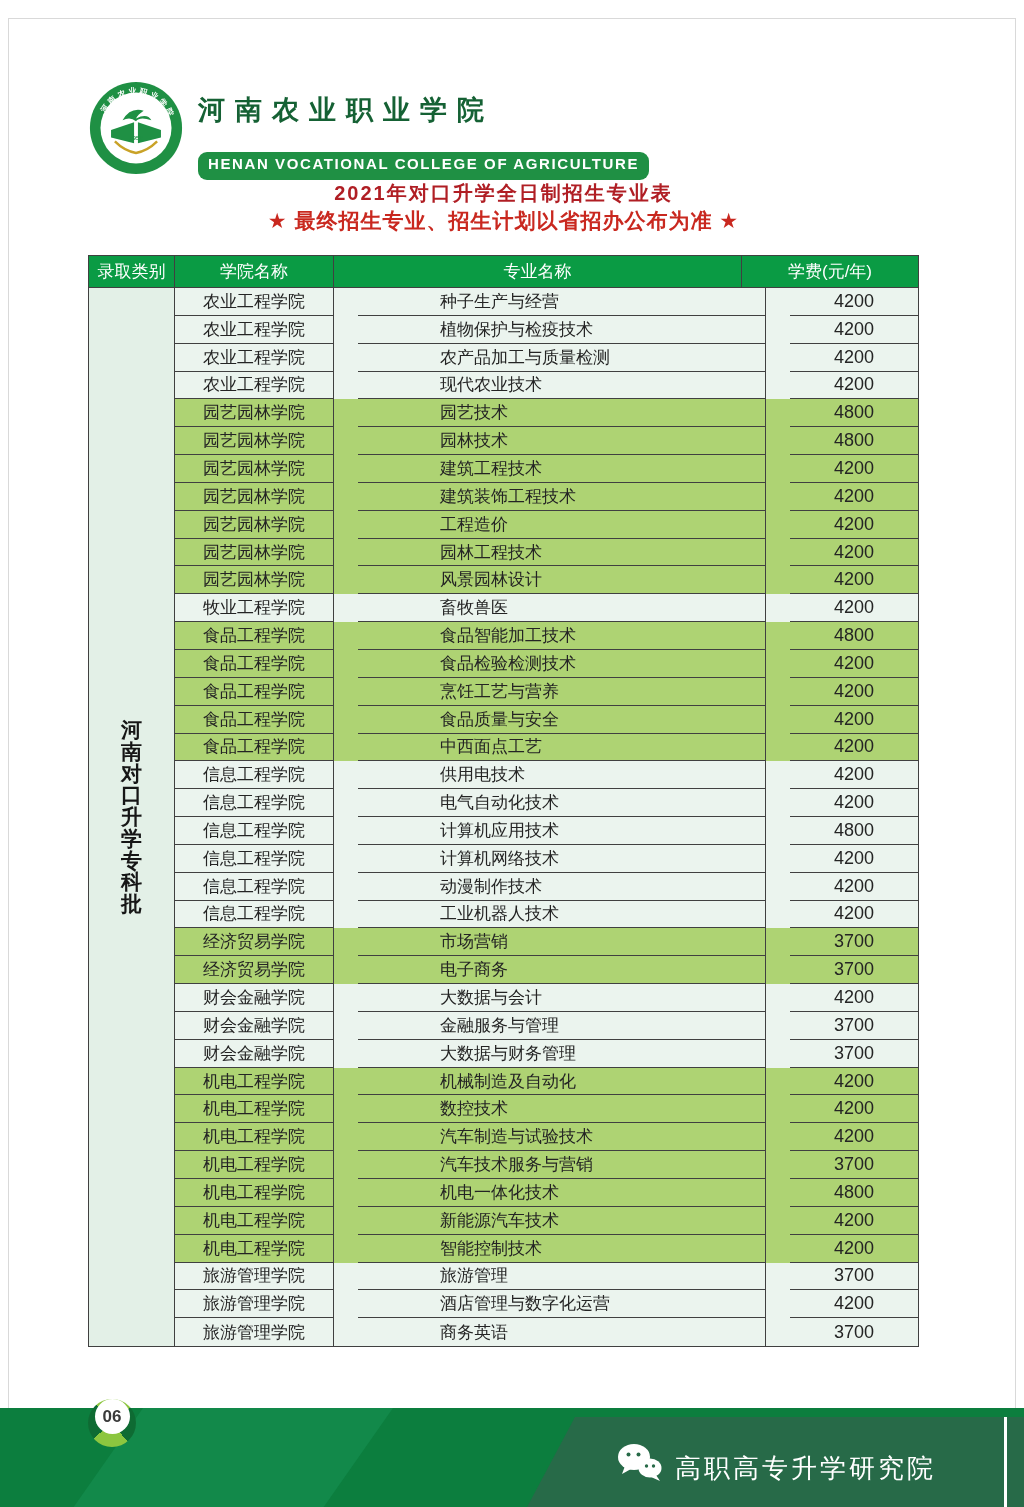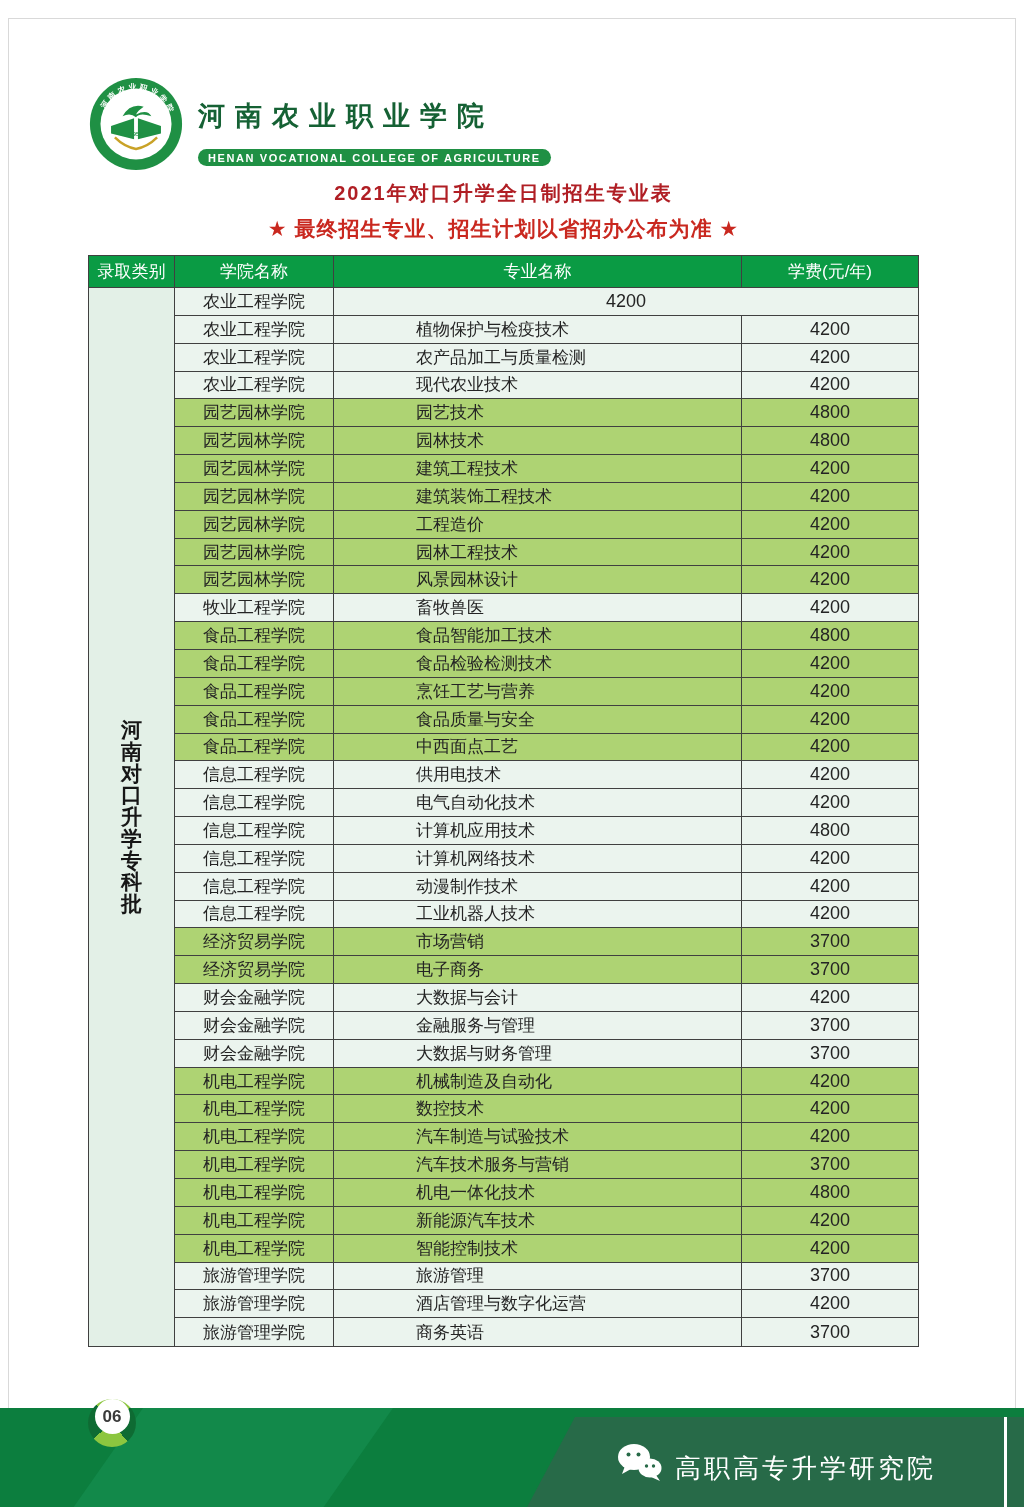--- a/index.html
+++ b/index.html
@@ -15,31 +15,31 @@
   }
   
   .logo-row{ position:absolute; left:88px; top:76px; display:flex; align-items:center; z-index:2; }
   .emblem{ width:96px; height:96px; flex:0 0 96px; }
   .logo-text{ margin-left:14px; padding-top:16px; }
   .logo-cn{
     font-size:27px; font-weight:bold; color:var(--logo-text-green);
     letter-spacing:10px; white-space:nowrap;
   }
   .logo-en{
-    margin-top:15px; display:inline-block; background:var(--logo-green);
-    color:#ffffff; font-size:11px; font-weight:bold; letter-spacing:1.6px;
-    padding:3px 10px 2px 10px; border-radius:9px; white-space:nowrap;
+    margin-top:24px; display:inline-block; background:var(--logo-green);
+    color:#ffffff; font-size:15px; font-weight:bold; letter-spacing:1.6px;
+    padding:3px 10px 8px 10px; border-radius:9px; white-space:nowrap;
   }
   
   .title-wrap{ position:absolute; left:88px; top:180px; width:831px; text-align:center; z-index:2; }
   .page-title{
     font-size:20px; font-weight:bold; color:var(--title-red); letter-spacing:2px;
   }
   .page-subtitle{
-    margin-top:8px; font-size:21px; font-weight:bold; color:var(--subtitle-red); letter-spacing:1px;
+    margin-top:0; font-size:21px; font-weight:bold; color:var(--subtitle-red); letter-spacing:1px;
   }
   
   .table{
     position:absolute; left:88px; top:255px; width:831px; z-index:2;
     border:1px solid var(--border-dark); background:#ffffff;
   }
   .thead{ display:flex; height:32px; background:var(--header-green); }
   .hcell{
     display:flex; align-items:center; justify-content:center;
     color:#ffffff; font-size:17px; font-weight:normal;
@@ -54,21 +54,21 @@
   .category-cell{
     flex:0 0 86px; background:var(--category-bg);
     border-right:1px solid var(--border-dark);
     display:flex; align-items:center; justify-content:center;
   }
   .vertical-text{ display:flex; flex-direction:column; align-items:center; }
   .vertical-text span{
     font-size:21px; font-weight:bold; color:#161616; line-height:21.8px;
   }
   .rows{ display:flex; flex-direction:column; height:1058px; flex:1; }
-  .trow{ display:flex; flex:1; }
+  .trow{ display:flex; flex:1;gap:24px; }
   .trow.light{ background:var(--row-light); }
   .trow.green{ background:var(--row-green); }
   .cell{
     display:flex; align-items:center; font-size:17px; color:#242424;
     border-right:1px solid var(--border-dark); border-bottom:1px solid var(--border-dark);
   }
   .trow:last-child .cell{ border-bottom:none; }
   .cell.college{ flex:0 0 159px; justify-content:center; }
   .cell.major{ flex:0 0 408px; padding-left:82px; }
   .cell.fee{ flex:1; justify-content:center; font-size:18px; border-right:none; }
@@ -166,20 +166,21 @@
           <span>升</span>
           <span>学</span>
           <span>专</span>
           <span>科</span>
           <span>批</span>
         </div>
     </div>
     <div class="rows">
         <div class="trow light">
           <div class="cell college">农业工程学院</div>
+          <div class="cell major">种子生产与经营</div>
           <div class="cell fee">4200</div>
         </div>
         <div class="trow light">
           <div class="cell college">农业工程学院</div>
           <div class="cell major">植物保护与检疫技术</div>
           <div class="cell fee">4200</div>
         </div>
         <div class="trow light">
           <div class="cell college">农业工程学院</div>
           <div class="cell major">农产品加工与质量检测</div>

